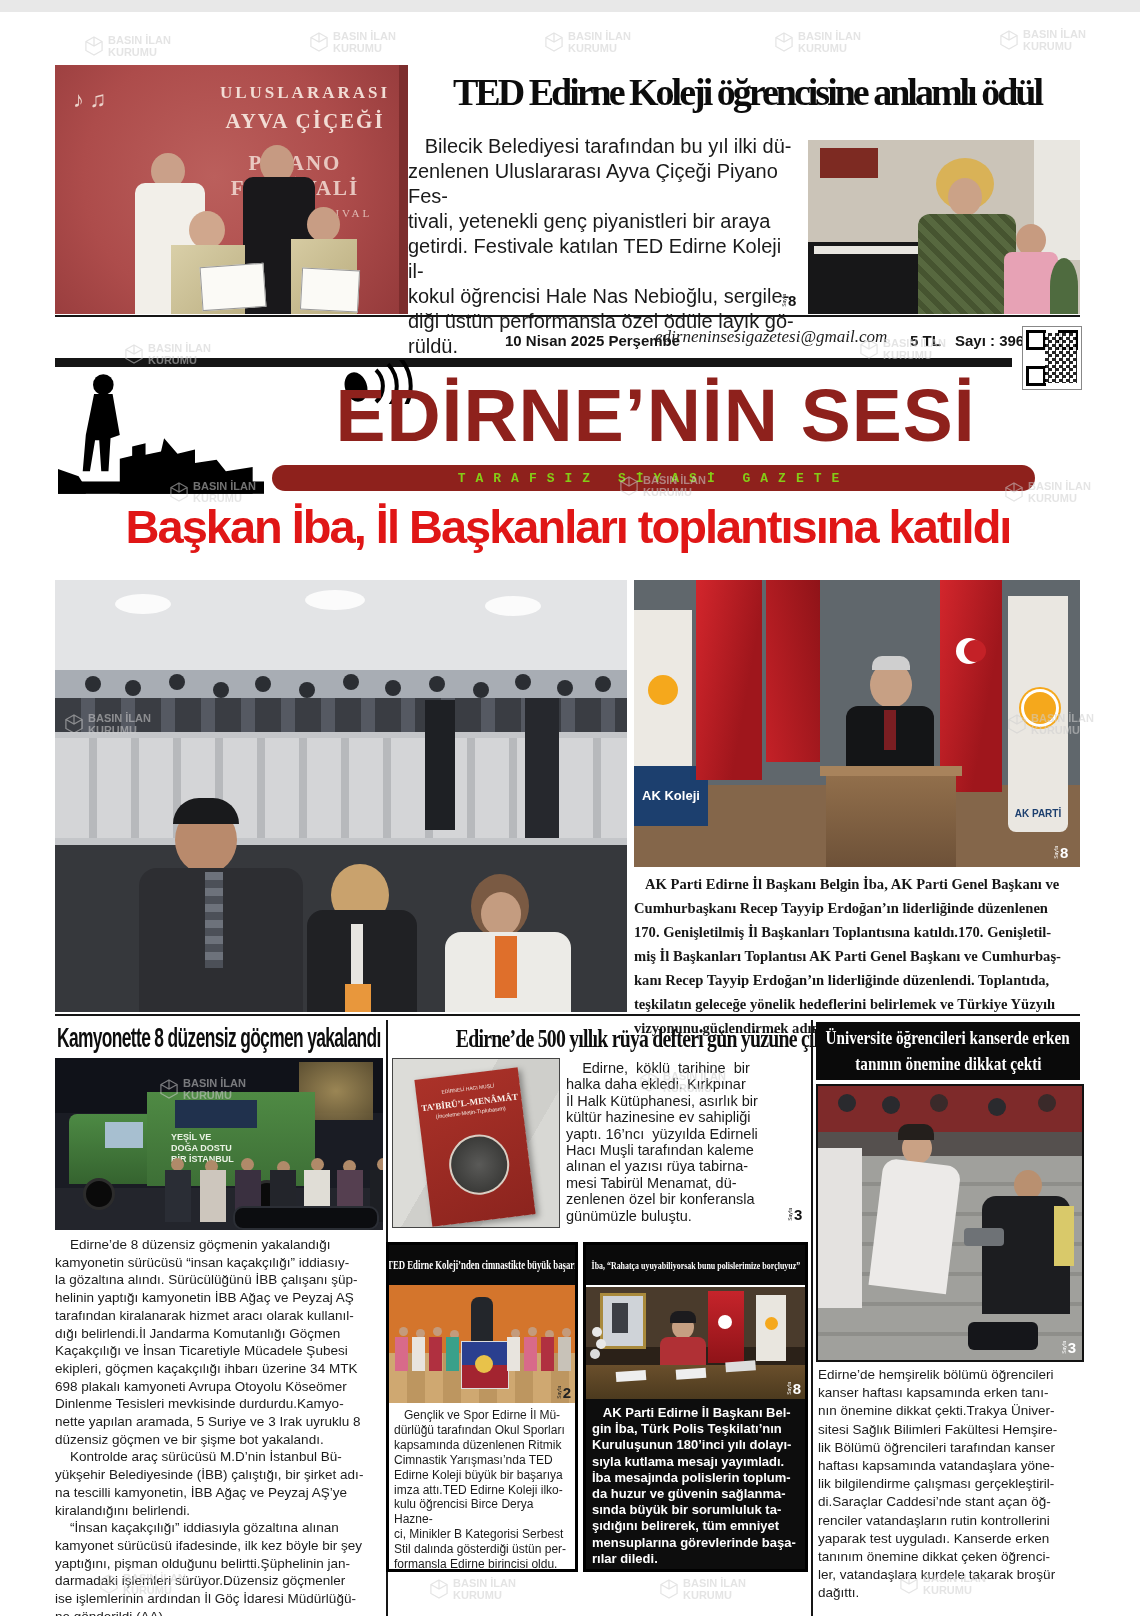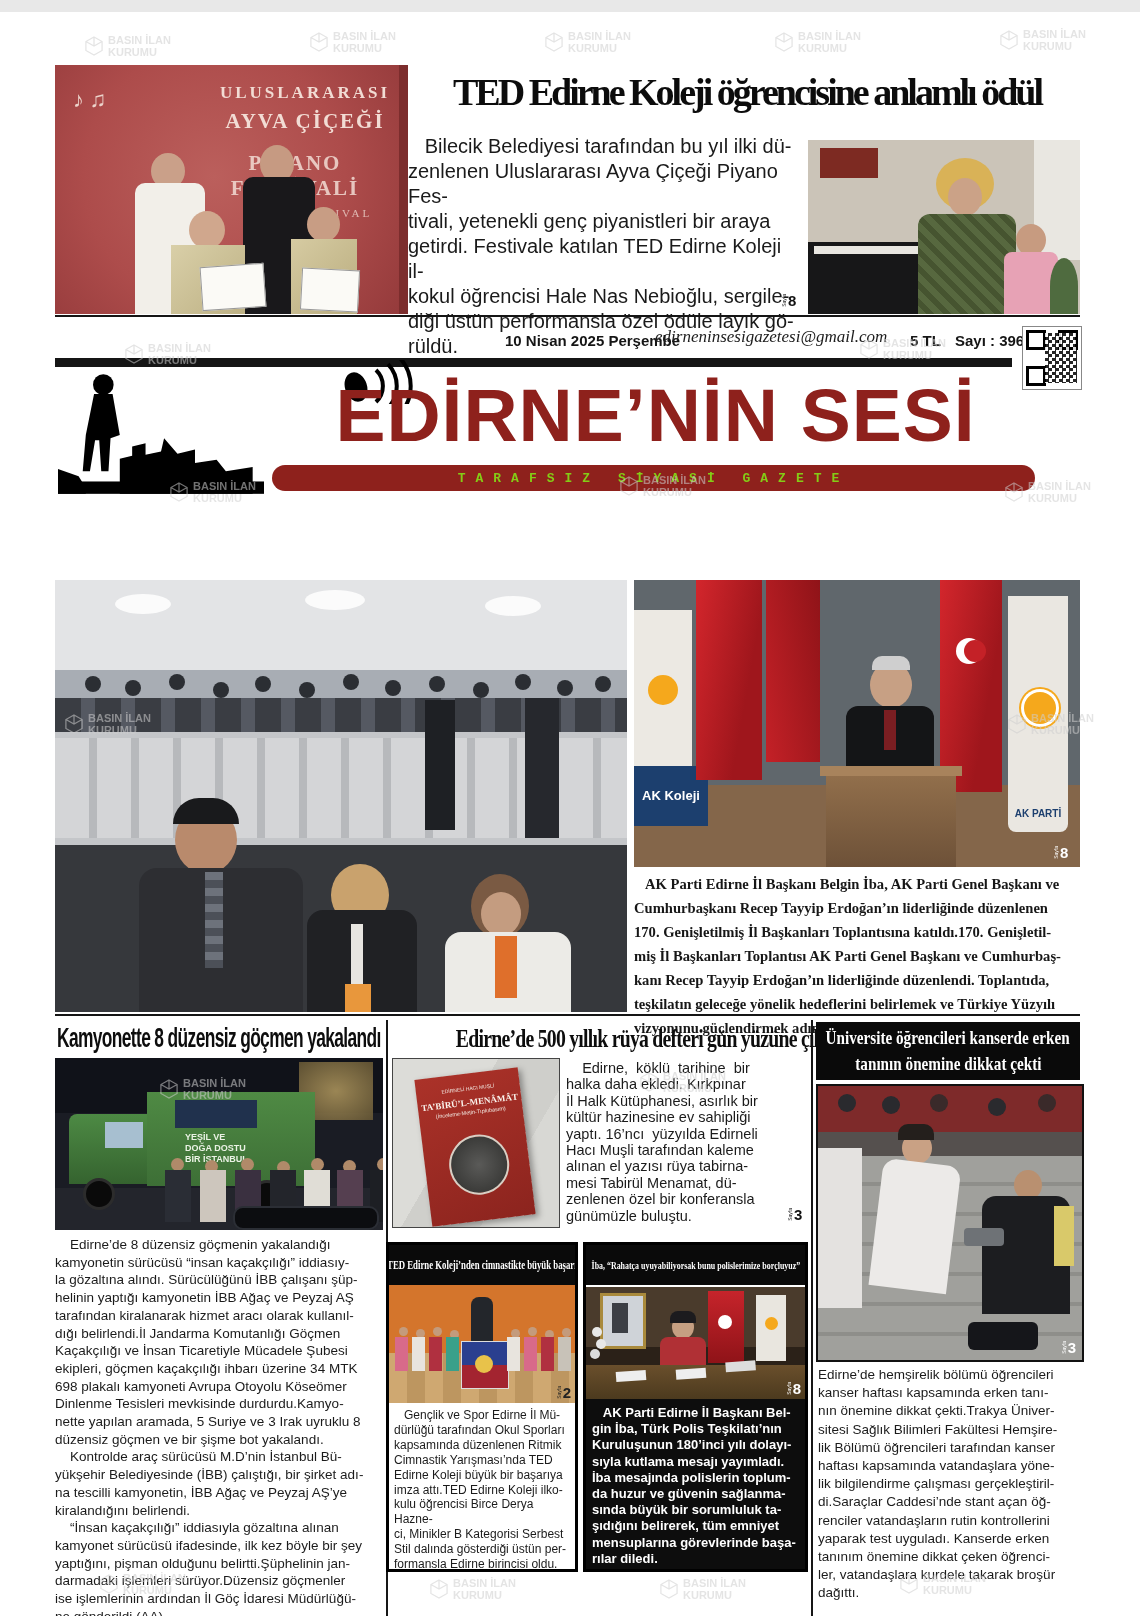--- a/index.html
+++ b/index.html
@@ -213,20 +213,21 @@
     <ellipse cx="20" cy="27" rx="11" ry="15" fill="#000" transform="rotate(-18 20 27)"></ellipse>
     <path d="M40 10a22 22 0 0 1 0 32" fill="none" stroke="#000" stroke-width="4"></path>
     <path d="M52 4a32 32 0 0 1 0 44" fill="none" stroke="#000" stroke-width="4"></path>
     <path d="M64 -2a42 42 0 0 1 0 56" fill="none" stroke="#000" stroke-width="4"></path>
   </svg>
   <div class="abs np-title">EDİRNE’NİN SESİ</div>
   <div class="abs np-bar">
     <span>TARAFSIZ SİYASİ GAZETE</span>
   </div>
 
+  <div class="abs lead-hl">Başkan İba, İl Başkanları toplantısına katıldı</div>
 
   <div class="photo" style="left:55px;top:568px;width:572px;height:432px;background:linear-gradient(#e3e4e6 0 90px,#a8adb4 90px 150px,#c4c6c9 150px 265px,#36383c 265px 100%)">
     <div class="ph-circ" style="left:60px;top:14px;width:56px;height:20px;background:#fbfbfb"></div>
     <div class="ph-circ" style="left:250px;top:10px;width:60px;height:20px;background:#fbfbfb"></div>
     <div class="ph-circ" style="left:430px;top:16px;width:56px;height:20px;background:#fbfbfb"></div>
     <div class="ph-circ" style="left:30px;top:96px;width:16px;height:16px;background:#2b2e33;box-shadow:40px 4px #2b2e33,84px -2px #2b2e33,128px 6px #2b2e33,170px 0 #2b2e33,214px 6px #2b2e33,258px -2px #2b2e33,300px 4px #2b2e33,344px 0 #2b2e33,388px 6px #2b2e33,430px -2px #2b2e33,472px 4px #2b2e33,510px 0 #2b2e33"></div>
     <div class="ph-rect" style="left:0;top:118px;width:572px;height:34px;background:repeating-linear-gradient(90deg,#3a3d43 0 26px,#555962 26px 40px)"></div>
     <div class="ph-rect" style="left:0;top:158px;width:572px;height:100px;background:repeating-linear-gradient(90deg,#d4d5d7 0 34px,#b7b9bc 34px 42px)"></div>
     <div class="ph-rect" style="left:370px;top:120px;width:30px;height:130px;background:#1e2024"></div>
     <div class="ph-rect" style="left:470px;top:118px;width:34px;height:140px;background:#26282d"></div>
@@ -285,21 +286,21 @@
 
   <div class="abs col-hl" style="left:57px;top:1010px;width:326px">
     <span class="cx" style="font-size:28px;letter-spacing:-1px;transform:scaleX(0.62)">Kamyonette 8 düzensiz göçmen yakalandı</span>
   </div>
   <div class="photo" style="left:55px;top:1046px;width:328px;height:172px;background:linear-gradient(#101219 0 55px,#1a1c24 55px 130px,#23252c 130px 100%)">
     <div class="ph-rect" style="right:10px;top:4px;width:74px;height:58px;background:radial-gradient(#b39a5f,#6a5a36);opacity:.85"></div>
     <div class="ph-rect" style="left:14px;top:56px;width:82px;height:70px;background:linear-gradient(#4d8a44,#35632f);border-radius:8px 2px 0 0"></div>
     <div class="ph-rect" style="left:50px;top:64px;width:38px;height:26px;background:#a7bfd0"></div>
     <div class="ph-rect" style="left:92px;top:34px;width:168px;height:94px;background:linear-gradient(#4f8a44,#3d6f36)"></div>
     <div class="ph-rect" style="left:120px;top:42px;width:60px;height:28px;background:#20314d;box-shadow:22px 0 0 #20314d"></div>
-    <div class="abs" style="left:130px;top:74px;color:#eaf2e4;font-weight:bold;font-size:9px;line-height:11px">
+    <div class="abs" style="left:116px;top:74px;color:#eaf2e4;font-weight:bold;font-size:9px;line-height:11px">
       <div>YEŞİL VE</div>
       <div>DOĞA DOSTU</div>
       <div>BİR İSTANBUL</div>
     </div>
     <div class="ph-circ" style="left:28px;top:120px;width:26px;height:26px;background:#0a0a0a;border:3px solid #2c2c2c"></div>
     <div class="ph-circ" style="left:196px;top:122px;width:26px;height:26px;background:#0a0a0a;border:3px solid #2c2c2c"></div>
 
     <div class="ph-circ" style="left:116px;top:100px;width:13px;height:13px;background:#b08a69;box-shadow:34px 2px #b08a69,70px 0 #b08a69,106px 3px #b08a69,140px 0 #b08a69,172px 2px #b08a69,206px 0 #b08a69"></div>
     <div class="ph-rect" style="left:110px;top:112px;width:26px;height:52px;background:#2a2d35;box-shadow:35px 0 #cdc6bd,70px 0 #3a3040,105px 0 #23252b,139px 0 #e0ddd6,172px 0 #553f50,205px 0 #1d1f24"></div>
     <div class="ph-rect" style="left:178px;top:148px;width:142px;height:20px;background:#0c0d10;border:2px solid #2b2e35;border-radius:10px"></div>

